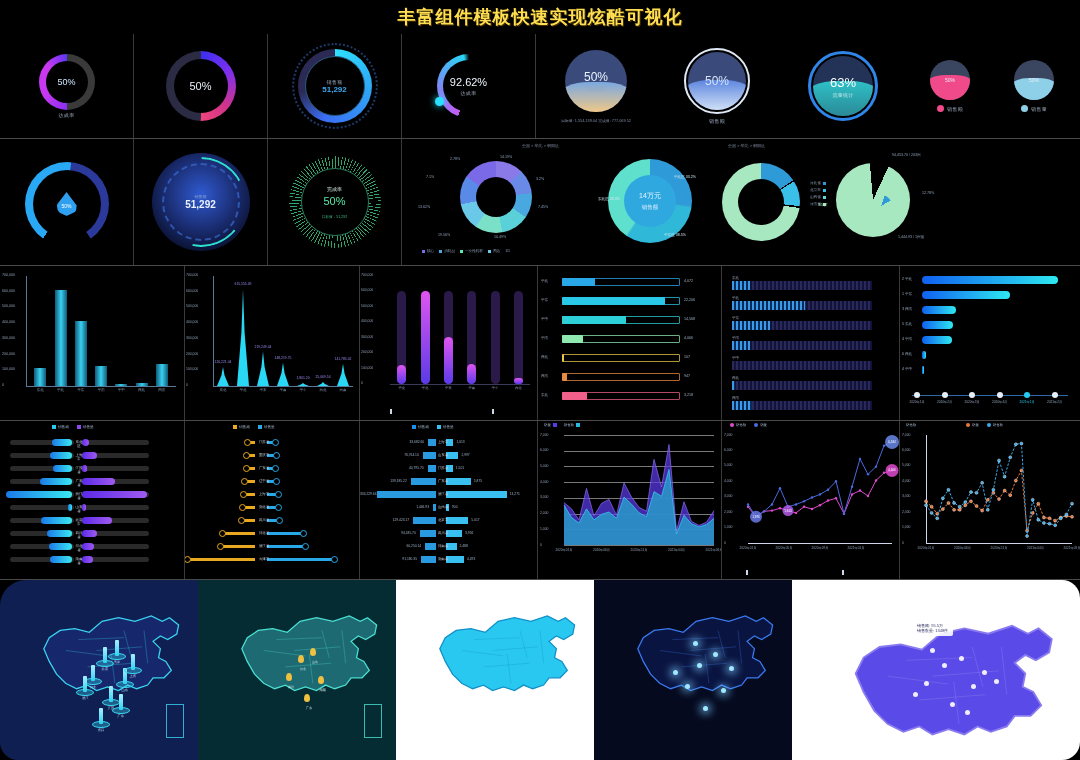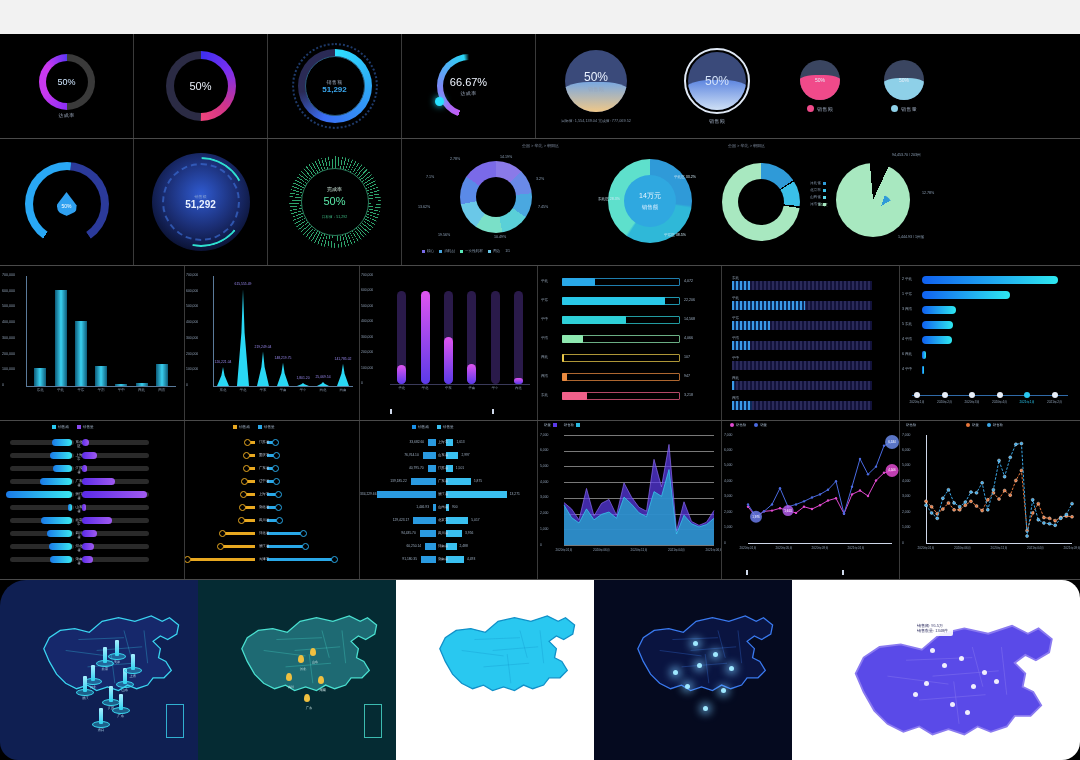--- a/index.html
+++ b/index.html
@@ -55,20 +55,23 @@
       rgba(0,0,0,0) 1px, rgba(0,0,0,0) 4px);
   }
 
   .tiny { font-size:3.6px; color:#8fa3ba; white-space:nowrap; }
 </style>
 </head>
 <body>
 
 <div class="stage">
 
+  <div class="titlebar">
+    <div class="t">丰富组件模板快速实现炫酷可视化</div>
+  </div>
 
   <div class="row r1">
 
     <div class="cellwrap" style="width:134px;height:104px">
       <div class="ctr">
         <div class="ring" style="width:56px;height:56px;background:conic-gradient(from 180deg,#8b2ff5 0deg,#c838f0 60deg,#ca39ef 130deg,#6b35f5 175deg,#4b3df5 180deg,#3a3a3a 181deg,#3a3a3a 360deg);">
           <div class="hole" style="width:42px;height:42px;"></div>
           <div class="val">50%</div>
         </div>
         <div class="lbl">达成率</div>
@@ -96,21 +99,21 @@
         </div>
       </div>
     </div>
 
     <div class="cellwrap" style="width:134px;height:104px">
       <div class="ctr">
         <div class="ring" style="width:64px;height:64px;background:conic-gradient(from 200deg,#c25cf5 0deg,#7a8af5 70deg,#29d5f5 150deg,transparent 160deg,transparent 360deg);">
           <div class="hole" style="width:52px;height:52px;"></div>
           <div style="position:absolute;left:-2px;bottom:12px;width:9px;height:9px;border-radius:50%;background:#29e0ff;box-shadow:0 0 7px #29e0ff;z-index:5"></div>
           <div style="position:relative;z-index:4;text-align:center">
-            <div style="font-size:11px;color:#eef4ff">66.67%</div>
+            <div style="font-size:11px;color:#eef4ff">92.62%</div>
             <div class="lbl">达成率</div>
           </div>
         </div>
       </div>
     </div>
 
     <div class="cellwrap" style="width:544px;height:104px;display:flex;align-items:center">
 
       <div style="position:relative;width:120px;height:104px;display:flex;flex-direction:column;align-items:center;justify-content:center">
         <div class="ball" style="width:62px;height:62px;background:#3a4a7a">
@@ -128,20 +131,31 @@
           <div class="ball" style="width:58px;height:58px;background:#3a4a7a">
             <div class="wave" style="height:52%;background:linear-gradient(to bottom,#5e86e0,#cfe0f5);border-radius:40% 40% 0 0 / 13px 13px 0 0;"></div>
             <div class="txt">
                 <div style="font-size:12px;color:#d6e4fa">50%</div>
               </div>
           </div>
         </div>
         <div class="lbl" style="margin-top:4px">销售额</div>
       </div>
 
+      <div style="position:relative;width:130px;height:104px;display:flex;align-items:center;justify-content:center">
+        <div style="width:70px;height:70px;border-radius:50%;border:3px solid #2f86e8;display:flex;align-items:center;justify-content:center">
+          <div class="ball" style="width:60px;height:60px;background:#233257">
+            <div class="wave" style="height:58%;background:linear-gradient(to bottom,#2fc0c8,#2a8a96);border-radius:40% 40% 0 0 / 13px 13px 0 0;"></div>
+            <div class="txt">
+              <div style="font-size:13px;color:#ffffff">63%</div>
+              <div class="lbl" style="color:#bfe8e8">流量统计</div>
+            </div>
+          </div>
+        </div>
+      </div>
 
       <div style="position:relative;width:84px;height:104px;display:flex;flex-direction:column;align-items:center;justify-content:center">
         <div class="ball" style="width:40px;height:40px;background:#3a4560">
           <div class="wave" style="height:62%;background:#f04a8a;border-radius:40% 40% 0 0 / 9px 9px 0 0;"></div>
           <div class="txt">
               <div style="font-size:5px;color:#e8eef8">50%</div>
             </div>
         </div>
         <div style="display:flex;align-items:center;gap:3px;margin-top:5px">
           <span style="width:7px;height:7px;border-radius:50%;background:#f04a8a;display:inline-block"></span>

